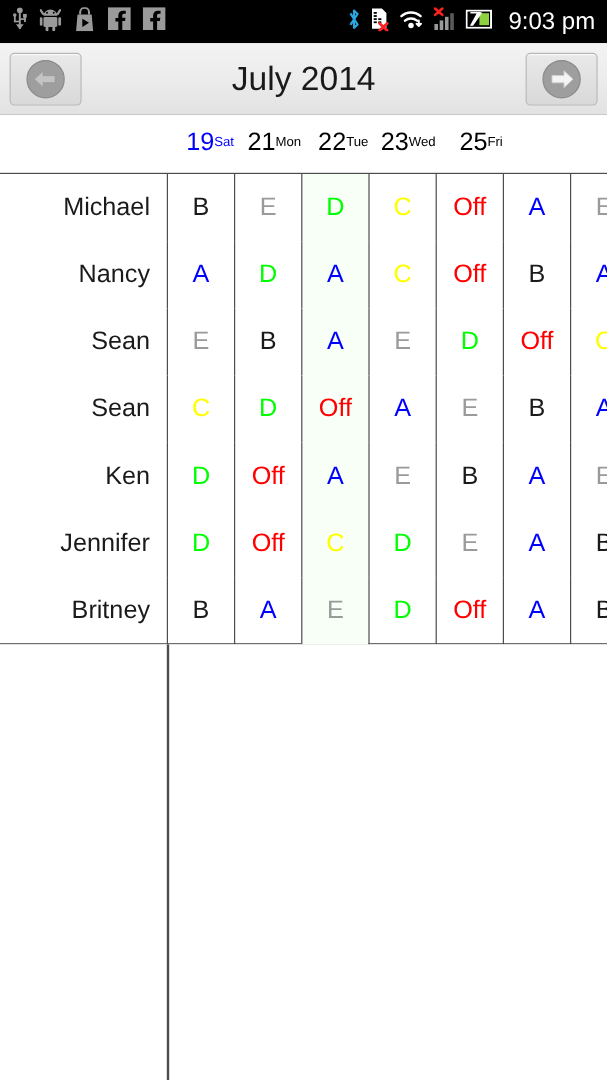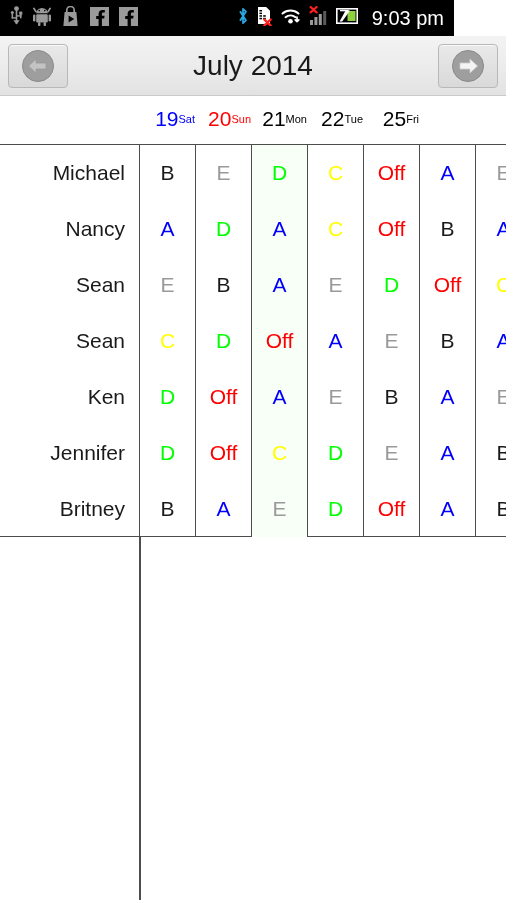--- a/index.html
+++ b/index.html
@@ -6,21 +6,21 @@
   html, body {
     width:506px; height:900px;
     background:#ffffff;
     font-family:"Liberation Sans", sans-serif;
     overflow:hidden;
   }
 
   
   #status-bar{
     position:relative;
-    width:454px; height:36px;
+    width:506px; height:36px;
     background:#000000;
     display:flex; align-items:center;
     padding:0 10px;
     text-align:right;
   }
   #status-left{ display:flex; align-items:center; gap:10px; }
   #status-right{ display:flex; align-items:center; gap:7px; margin-left:auto; }
   .sicon{ display:block; }
   #clock{
     color:#ffffff; font-size:20px; line-height:20px;
@@ -240,32 +240,32 @@
   </div>
 </div>
 
 <div id="date-header">
   <div id="date-header-spacer"></div>
 <div class="dhcell">
       <div class="dnum" style="color: rgb(0, 0, 255);">19</div>
       <div class="ddow" style="color: rgb(0, 0, 255);">Sat</div>
     </div>
     <div class="dhcell">
-      <div class="dnum" style="color: rgb(255, 0, 0);">20</div>
-      <div class="ddow" style="color: rgb(255, 0, 0);">Sun</div>
-    </div>
-    <div class="dhcell">
       <div class="dnum" style="color: rgb(0, 0, 0);">21</div>
       <div class="ddow" style="color: rgb(0, 0, 0);">Mon</div>
     </div>
     <div class="dhcell">
       <div class="dnum" style="color: rgb(0, 0, 0);">22</div>
       <div class="ddow" style="color: rgb(0, 0, 0); text-align: right;">Tue</div>
     </div>
     <div class="dhcell">
+      <div class="dnum" style="color: rgb(0, 0, 0);">23</div>
+      <div class="ddow" style="color: rgb(0, 0, 0);">Wed</div>
+    </div>
+    <div class="dhcell">
       <div class="dnum" style="color: rgb(0, 0, 0);">25</div>
       <div class="ddow" style="color: rgb(0, 0, 0);">Fri</div>
     </div>
   </div>
 
 <div id="grid">
     <div class="row">
       <div class="namecell">Michael</div>
       <div class="shiftcell" style="color: rgb(26, 26, 26);">B</div>
       <div class="shiftcell" style="color: rgb(154, 154, 154);">E</div>

